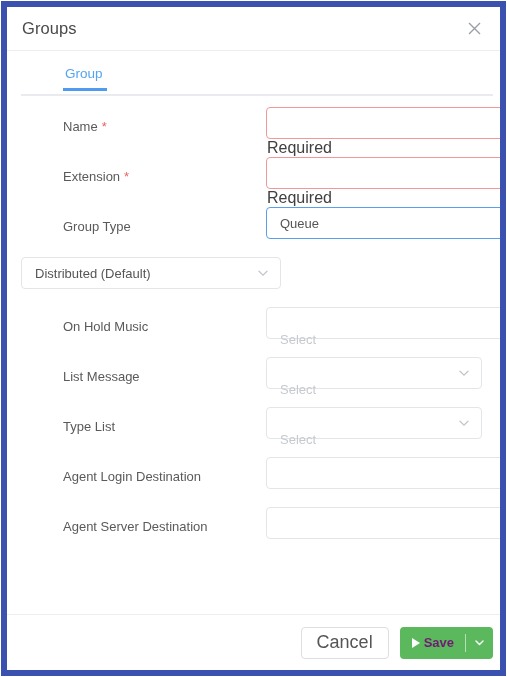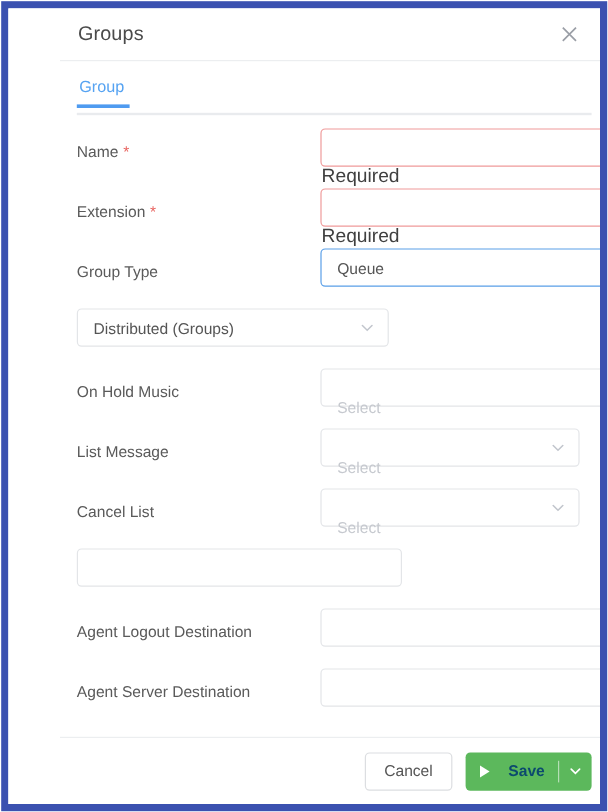--- a/index.html
+++ b/index.html
@@ -25,21 +25,20 @@
     border: 6px solid #3b51b0;
     background: #ffffff;
   }
   .dialog {
     position: absolute;
     inset: 0;
     background: #ffffff;
     display: flex;
     flex-direction: column;
     overflow: hidden;
-    padding-left: 43px;
   }
 
   
   .titlebar {
     height: 44px;
     min-height: 44px;
     border-bottom: 1px solid #eceef0;
     display: flex;
     align-items: center;
     padding: 0 13px 0 15px;
@@ -80,20 +79,21 @@
     background: #e9ebee;
   }
   .tab {
     position: relative;
     display: inline-block;
     font-size: 13.5px;
     color: #56a3f2;
     padding: 0 4px 8px 2px;
     cursor: pointer;
     z-index: 2;
+    margin-left: 42px;
   }
   .tab::after {
     content: "";
     position: absolute;
     left: 0;
     right: 0;
     bottom: -2px;
     height: 3px;
     background: #4f9bf0;
   }
@@ -112,20 +112,21 @@
     box-sizing: border-box;
   }
   .field-label {
     width: 203px;
     min-width: 203px;
     font-size: 13px;
     color: #5a5a5a;
     padding-top: 12px;
     box-sizing: border-box;
     line-height: 15px;
+    margin-left: 42px;
   }
   .req-star {
     color: #e8635f;
     font-size: 13px;
     margin-left: 4px;
   }
   .field-control { flex: 1; position: relative; }
 
   
   .inp {
@@ -191,21 +192,21 @@
     height: 56px;
     min-height: 56px;
     display: flex;
     align-items: center;
     justify-content: flex-end;
     padding: 0 7px 0 0;
     box-sizing: border-box;
   }
   .btn-cancel {
     font-family: "Liberation Sans", sans-serif;
-    font-size: 13px;
+    font-size: 18px;
     color: #555;
     background: #ffffff;
     border: 1px solid #dcdee1;
     border-radius: 4px;
     height: 32px;
     padding: 0 15px;
     cursor: pointer;
   }
   .btn-save-group {
     display: flex;
@@ -213,23 +214,23 @@
     background: #5cb85c;
     border-radius: 4px;
     height: 32px;
     margin-left: 11px;
     cursor: pointer;
     overflow: hidden;
   }
   .btn-save {
     display: flex;
     align-items: center;
-    gap: 16px;
+    gap: 4px;
     padding: 0 11px 0 12px;
-    color: #0c4a6e;
+    color: #701a75;
     font-size: 13px;
     font-weight: bold;
   }
   .btn-save-sep {
     width: 1px;
     background: rgba(255,255,255,.55);
     margin: 7px 0;
   }
   .btn-save-caret {
     display: flex;
@@ -285,21 +286,21 @@
               <span class="sel-value">Queue</span>
               <svg class="chev" viewBox="0 0 16 16">
                 <path d="M4 6.3 L8 10.2 L12 6.3" stroke="#c2c6cd" stroke-width="1.3" fill="none" stroke-linecap="round"></path>
               </svg>
             </div>
           </div>
         </div>
         <div class="field-row">
           <div class="field-control">
             <div class="sel">
-              <span class="sel-value">Distributed (Groups)</span>
+              <span class="sel-value">Distributed (Default)</span>
               <svg class="chev" viewBox="0 0 16 16">
                 <path d="M4 6.3 L8 10.2 L12 6.3" stroke="#c2c6cd" stroke-width="1.3" fill="none" stroke-linecap="round"></path>
               </svg>
             </div>
           </div>
         </div>
         <div class="field-row">
           <div class="field-label"><span>On Hold Music</span></div>
           <div class="field-control">
             <div class="sel">
@@ -315,35 +316,32 @@
           <div class="field-control">
             <div class="sel narrow">
               <span class="sel-value placeholder">Select</span>
               <svg class="chev" viewBox="0 0 16 16">
                 <path d="M4 6.3 L8 10.2 L12 6.3" stroke="#c2c6cd" stroke-width="1.3" fill="none" stroke-linecap="round"></path>
               </svg>
             </div>
           </div>
         </div>
         <div class="field-row">
-          <div class="field-label"><span>Cancel List</span></div>
+          <div class="field-label"><span>Type List</span></div>
           <div class="field-control">
             <div class="sel narrow">
               <span class="sel-value placeholder">Select</span>
               <svg class="chev" viewBox="0 0 16 16">
                 <path d="M4 6.3 L8 10.2 L12 6.3" stroke="#c2c6cd" stroke-width="1.3" fill="none" stroke-linecap="round"></path>
               </svg>
             </div>
           </div>
         </div>
         <div class="field-row">
-          <div class="field-control"><input type="text" class="inp" value="" style=""></div>
-        </div>
-        <div class="field-row">
-          <div class="field-label"><span>Agent Logout Destination</span></div>
+          <div class="field-label"><span>Agent Login Destination</span></div>
           <div class="field-control"><input type="text" class="inp" value="" style=""></div>
         </div>
         <div class="field-row">
           <div class="field-label"><span>Agent Server Destination</span></div>
           <div class="field-control"><input type="text" class="inp" value="" style=""></div>
         </div>
       </div>
 
     <div class="footer">
       <button class="btn-cancel">Cancel</button>

